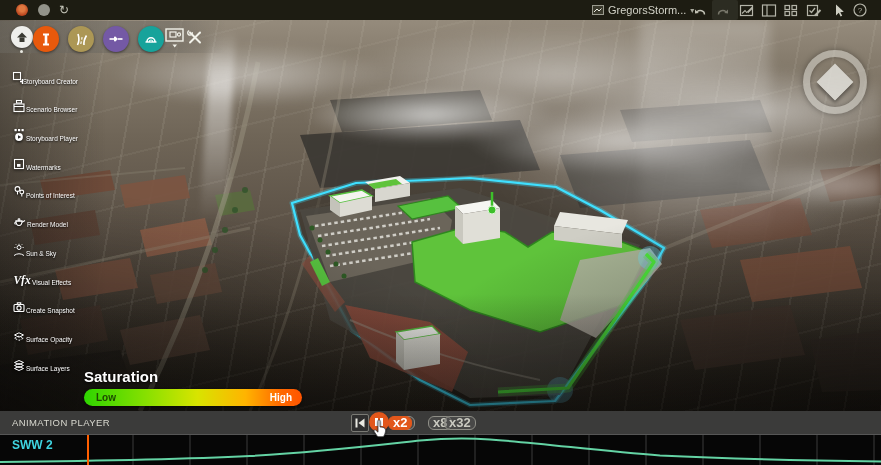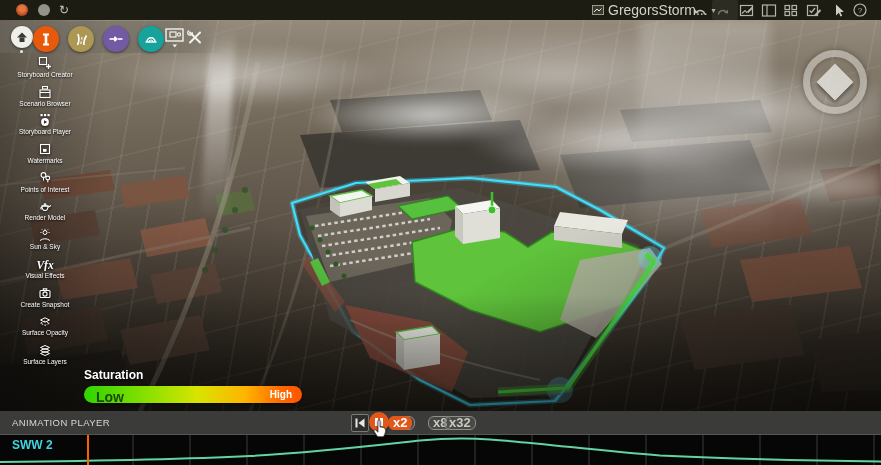--- a/index.html
+++ b/index.html
@@ -6,21 +6,21 @@
   #app{position:relative;width:881px;height:465px;overflow:hidden;
        font-family:"Liberation Sans",sans-serif;background:#000;}
 
   
   .titlebar{position:absolute;left:0;top:0;width:881px;height:20px;background:#1d1c12;z-index:50;}
   .tb-circle{position:absolute;top:4px;width:12px;height:12px;border-radius:50%;}
   .tb-circle.avatar{left:16px;background:radial-gradient(circle at 50% 40%, #e07840 0 30%, #b7431d 70%);}
   .tb-circle.user{left:38px;background:#93938a;}
   .tb-sync{position:absolute;left:59px;top:2px;font-size:12px;color:#c6c6ba;line-height:16px;}
   .proposal{position:absolute;left:592px;top:2px;height:16px;display:flex;align-items:center;gap:4px;cursor:default;}
-  .proposal .plabel{font-size:14px;color:#d2d2c7;}
+  .proposal .plabel{font-size:11px;color:#d2d2c7;}
   .proposal .pcaret{font-size:8px;color:#a8a89c;}
   .tb-btn{position:absolute;top:2px;width:18px;height:16px;display:flex;align-items:center;justify-content:center;}
   .tb-btn svg{display:block;}
   .tb-hover{position:absolute;left:712px;top:0;width:26px;height:20px;background:rgba(255,255,255,.07);border-radius:2px;}
 
   
   .scene{position:absolute;left:0;top:20px;width:881px;height:391px;overflow:hidden;}
   .scene-base{position:absolute;inset:0;background:
      linear-gradient(180deg,#958b7c 0%,#867c6d 10%,#6f6557 30%,#5a5045 55%,#3d362d 80%,#241f19 100%);}
   .scene-grid{position:absolute;inset:0;opacity:.8;background:
@@ -55,31 +55,31 @@
 
   
   .compass{position:absolute;left:803px;top:30px;width:64px;height:64px;z-index:30;}
   .compass .ring{position:absolute;inset:0;border:7px solid rgba(215,213,205,.55);border-radius:50%;
      box-shadow:0 0 6px rgba(0,0,0,.35), inset 0 0 4px rgba(0,0,0,.3);}
   .compass .diamond{position:absolute;left:19px;top:19px;width:26px;height:26px;background:rgba(226,225,218,.85);
      transform:rotate(45deg);box-shadow:2px 2px 4px rgba(0,0,0,.4);}
 
   
   .sidebar{position:absolute;left:12px;top:56px;width:66px;z-index:40;display:flex;flex-direction:column;}
-  .sb-item{height:28.7px;display:flex;flex-direction:column;align-items:center;justify-content:flex-start;cursor:default;}
+  .sb-item{height:28.7px;display:flex;flex-direction:row;align-items:flex-end;justify-content:flex-start;cursor:default;}
   .sb-item svg, .sb-item .vfx{filter:drop-shadow(0 1px 1.5px rgba(0,0,0,.9));}
   .sb-label{font-size:6.5px;color:#fff;text-shadow:0 1px 2px rgba(0,0,0,.95);white-space:nowrap;margin-top:1px;}
 
   
   .saturation{position:absolute;left:84px;top:368px;z-index:40;}
-  .sat-title{font-size:12px;font-weight:bold;color:#fff;text-shadow:0 1px 2px rgba(0,0,0,.9);}
+  .sat-title{font-size:15px;font-weight:bold;color:#fff;text-shadow:0 1px 2px rgba(0,0,0,.9);}
   .sat-bar{position:relative;margin-top:4px;width:218px;height:17px;border-radius:9px;
      background:linear-gradient(90deg,#2ed400 0%,#86e000 28%,#d8e400 52%,#ffb400 74%,#ff6a00 90%,#ff5400 100%);
      box-shadow:0 1px 3px rgba(0,0,0,.5);}
-  .sat-low{position:absolute;left:12px;top:3px;font-size:14px;font-weight:bold;color:#1d4a00;}
+  .sat-low{position:absolute;left:12px;top:3px;font-size:10px;font-weight:bold;color:#1d4a00;}
   .sat-high{position:absolute;right:10px;top:3px;font-size:10px;font-weight:bold;color:#fff;margin-left:21px;}
 
   
   .playerbar{position:absolute;left:0;top:411px;width:881px;height:23px;background:#3b3b3a;z-index:45;}
   .player-title{position:absolute;left:12px;top:6px;font-size:9.5px;color:#d8d8cf;letter-spacing:.4px;}
   .skip-btn{position:absolute;left:351px;top:3px;width:16px;height:16px;background:#2e2e2e;
      border:1px solid #7a7a74;border-radius:2px;display:flex;align-items:center;justify-content:center;}
   .pause-btn{position:absolute;left:369px;top:1px;width:20px;height:20px;border-radius:50%;background:#e2571b;
      display:flex;align-items:center;justify-content:center;gap:2.5px;box-shadow:0 1px 2px rgba(0,0,0,.5);}
   .pause-btn .bar{width:2.5px;height:8px;background:#fff;}

